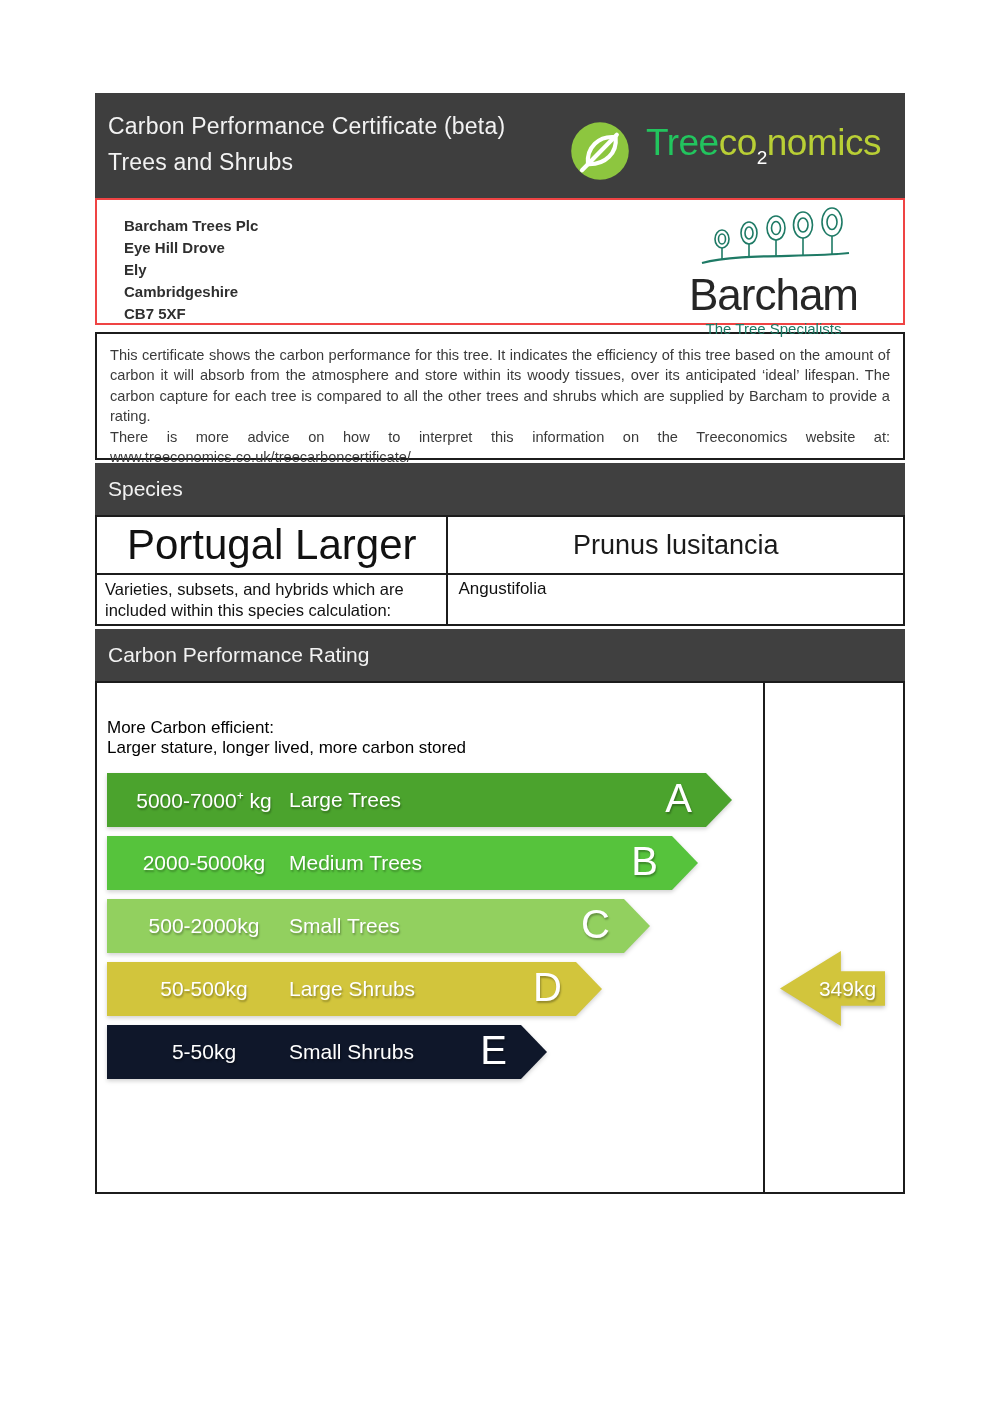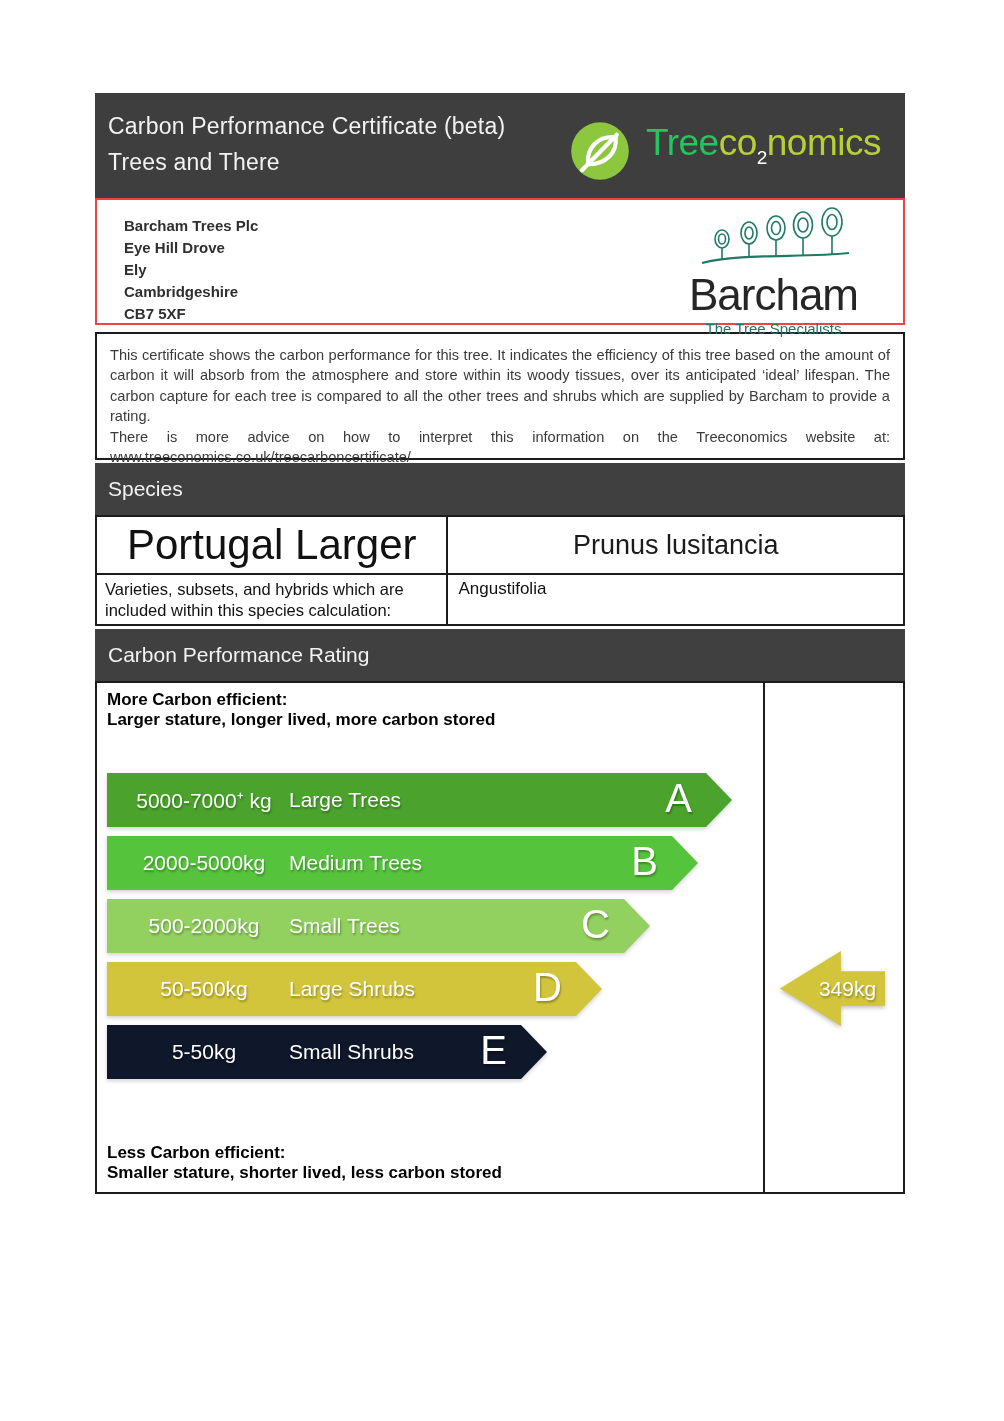--- a/index.html
+++ b/index.html
@@ -39,21 +39,21 @@
   .sp-table { width:100%; border-collapse:collapse; }
   .sp-table td { border:2px solid #1c1c1c; background:#fff; }
   .sp-name  { width:43.5%; height:58px; text-align:center; font-size:42px; color:#111; }
   .sp-latin { text-align:center; font-size:27px; color:#1b1b1b; }
   .sp-varlabel { height:51px; font-size:16.5px; color:#111; padding:3px 6px 3px 8px; line-height:21px; }
   .sp-varvalue { font-size:17px; color:#111; padding:4px 10px; vertical-align:top; }
 
   
   .panel { position:relative; height:513px; border:2px solid #1c1c1c; background:#fff; }
   .panel-divider { position:absolute; left:666px; top:0; bottom:0; width:2px; background:#1c1c1c; }
-  .note { position:absolute; left:10px; font-weight:bold; font-size:17px; color:#000; line-height:20px; }
+  .note { position:absolute; left:10px; font-weight:normal; font-size:17px; color:#000; line-height:20px;margin-top:28px; }
   .note-top { top:7px; }
   .note-bottom { bottom:9px; }
 
   .bands { position:absolute; left:10px; top:90px; }
   .band-wrap { filter:drop-shadow(0 2px 2px rgba(0,0,0,0.18)); margin-bottom:9px; }
   .band { position:relative; height:54px; display:flex; align-items:center; color:#fff;
           clip-path:polygon(0 0, calc(100% - 26px) 0, 100% 50%, calc(100% - 26px) 100%, 0 100%); }
   .band-range { width:150px; margin-left:22px; text-align:center; font-size:21px;
                 text-shadow:1px 2px 2px rgba(0,0,0,0.3); white-space:nowrap; }
   .band-label { margin-left:10px; font-size:21px; text-shadow:1px 2px 2px rgba(0,0,0,0.3); }
@@ -66,21 +66,21 @@
   .marker-value { width:100%; text-align:center; padding-left:30px; color:#fff; font-size:21px;
                   text-shadow:1px 2px 2px rgba(0,0,0,0.3); }
 </style>
 </head>
 <body>
 
 <div class="doc">
 
   <div class="header">
     <div class="title">Carbon Performance Certificate (beta)</div>
-    <div class="title">Trees and There</div>
+    <div class="title">Trees and Shrubs</div>
     <div class="tc-logo">
       <svg class="tc-leaf" viewBox="0 0 100 100">
         <circle cx="50" cy="50" r="48" fill="#8dc63f"></circle>
         <path d="M30,72 C27,44 48,24 76,27 C79,53 59,73 30,72 Z" fill="none" stroke="#ffffff" stroke-width="7"></path>
         <line x1="20" y1="82" x2="78" y2="23" stroke="#ffffff" stroke-width="7" stroke-linecap="round"></line>
       </svg>
       <div class="tc-word"><span class="tc-white">Tree</span><span class="tc-green">co</span><span class="tc-sub">2</span><span class="tc-green">nomics</span></div>
     </div>
   </div>
 
@@ -187,19 +187,15 @@
     </div>
   </div>
 </div>
 
     <div class="marker-wrap">
       <div class="marker" style="background: rgb(210, 197, 60);">
         <div class="marker-value">349kg</div>
       </div>
     </div>
 
-    <div class="note note-bottom">
-      <div>Less Carbon efficient:</div>
-      <div>Smaller stature, shorter lived, less carbon stored</div>
-    </div>
   </div>
 
 </div>
 
 </body></html>

